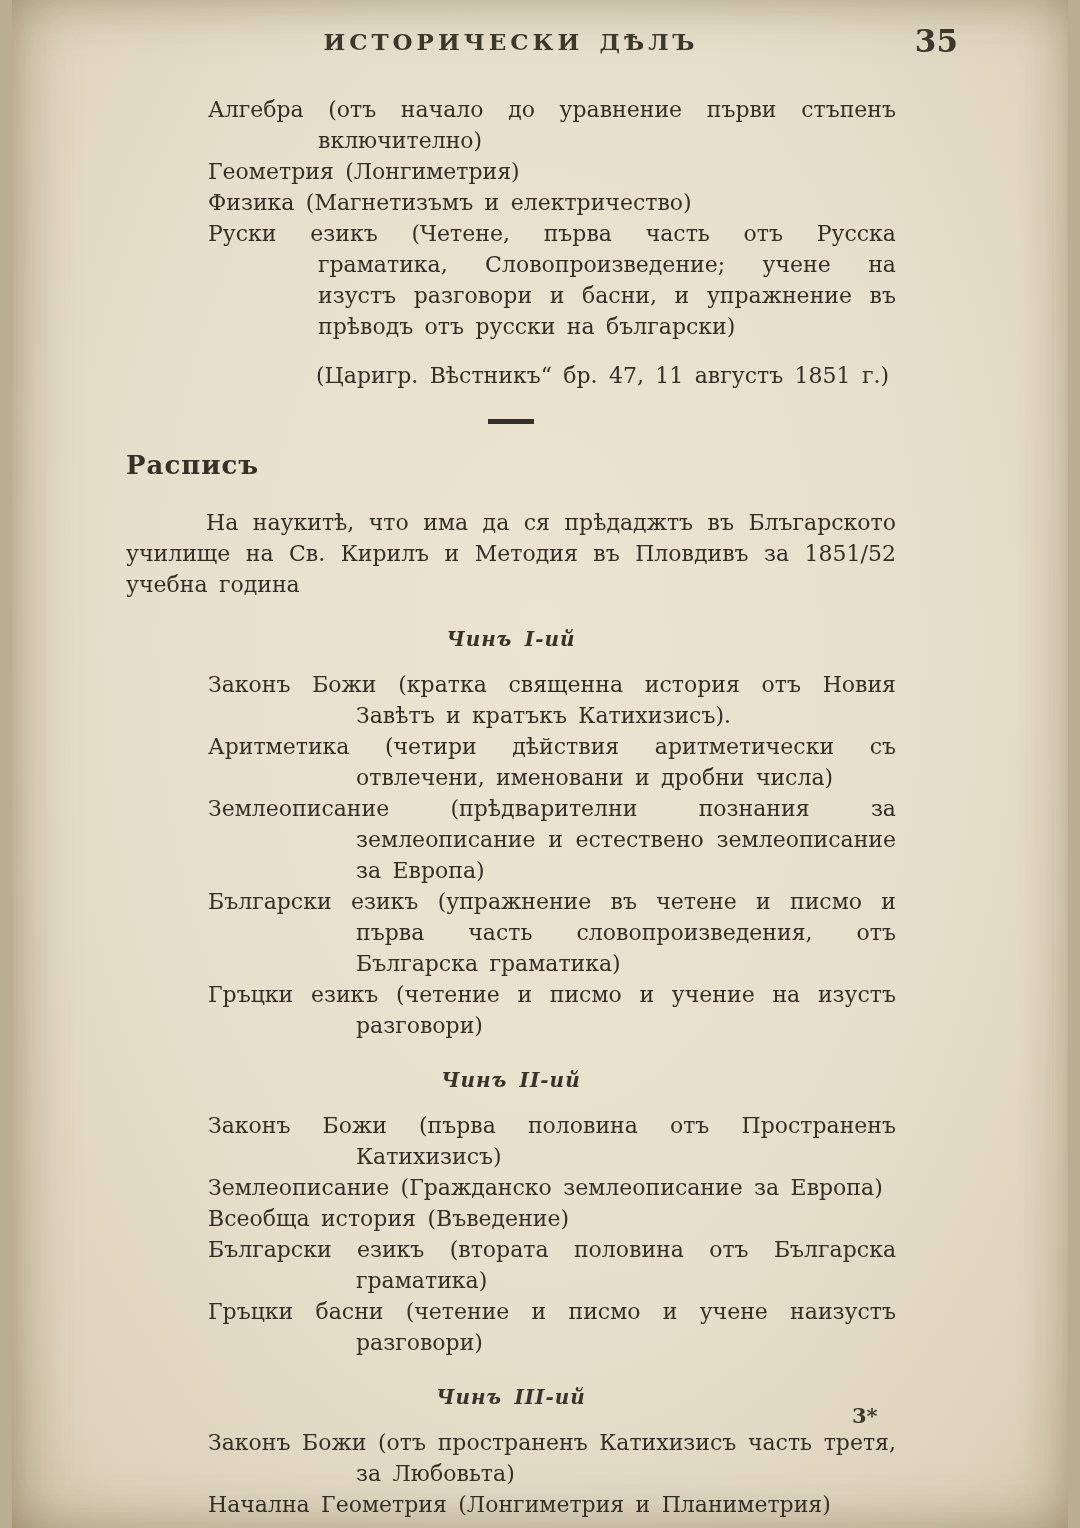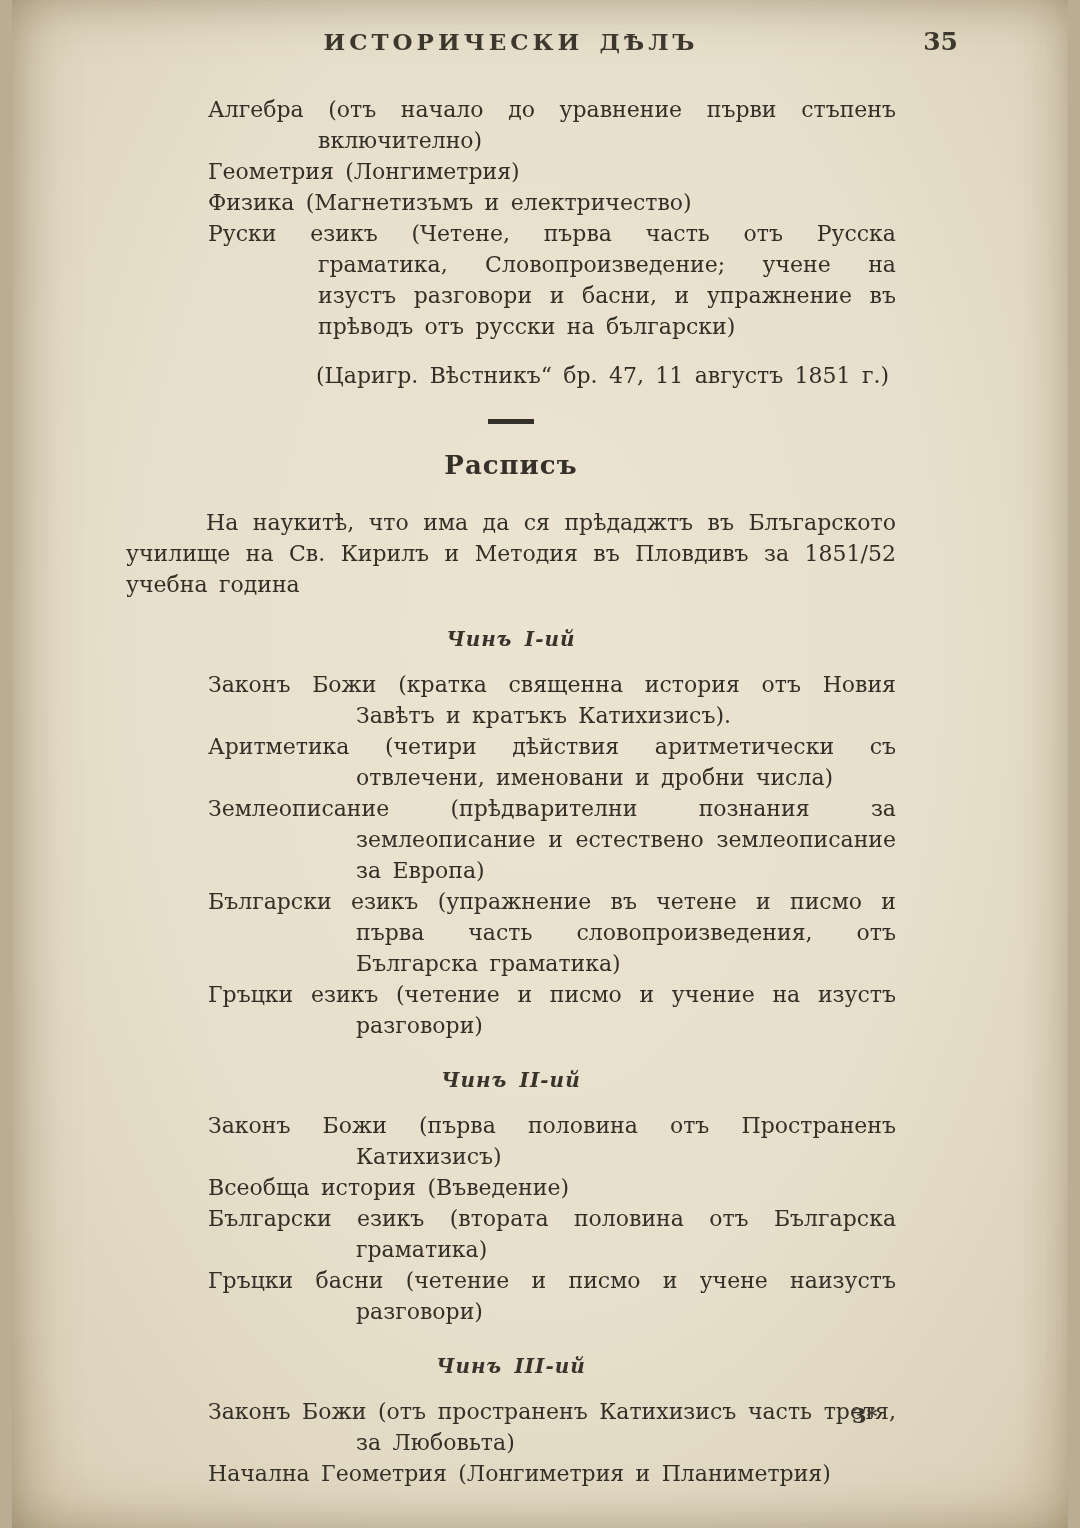--- a/index.html
+++ b/index.html
@@ -33,21 +33,21 @@
     text-align: center;
     font-size: 23px;
     font-weight: 700;
     letter-spacing: 4px;
     color: #3c382e;
   }
   .page-number {
     position: absolute;
     right: -62px;
     top: 0;
-    font-size: 25px;
+    font-size: 31px;
     font-weight: 700;
     color: #3c382e;
   }
   .entries { margin-left: 82px; }
   .entry {
     margin: 0;
     text-align: justify;
     padding-left: 148px;
     text-indent: -148px;
   }
@@ -60,21 +60,20 @@
     text-align: left;
   }
   .divider {
     width: 46px;
     height: 5px;
     background: #35312a;
     margin: 28px auto 0 auto;
   }
   .schedule-title {
     margin: 26px 0 0 0;
-    text-align: center;
     font-size: 26px;
     font-weight: 700;
     letter-spacing: 1px;
     color: #35312a;
   }
   .lead {
     margin: 26px 0 0 0;
     text-align: justify;
     text-indent: 80px;
   }
@@ -126,20 +125,21 @@
     <p class="entry">Законъ Божи (кратка священна история отъ Новия Завѣтъ и кратъкъ Катихизисъ).</p>
     <p class="entry">Аритметика (четири дѣйствия аритметически съ отвлечени, именовани и дробни числа)</p>
     <p class="entry">Землеописание (прѣдварителни познания за землеописание и естествено землеописание за Европа)</p>
     <p class="entry">Български езикъ (упражнение въ четене и писмо и първа часть словопроизведения, отъ Българска граматика)</p>
     <p class="entry">Гръцки езикъ (четение и писмо и учение на изустъ разговори)</p>
   </section>
 
   <h3 class="grade-heading">Чинъ II-ий</h3>
   <section class="entries">
     <p class="entry">Законъ Божи (първа половина отъ Пространенъ Катихизисъ)</p>
+    <p class="entry">Землеописание (Гражданско землеописание за Европа)</p>
     <p class="entry">Всеобща история (Въведение)</p>
     <p class="entry">Български езикъ (втората половина отъ Българска граматика)</p>
     <p class="entry">Гръцки басни (четение и писмо и учене наизустъ разговори)</p>
   </section>
 
   <h3 class="grade-heading">Чинъ III-ий</h3>
   <section class="entries">
     <p class="entry">Законъ Божи (отъ пространенъ Катихизисъ часть третя, за Любовьта)</p>
     <p class="entry">Начална Геометрия (Лонгиметрия и Планиметрия)</p>
 

